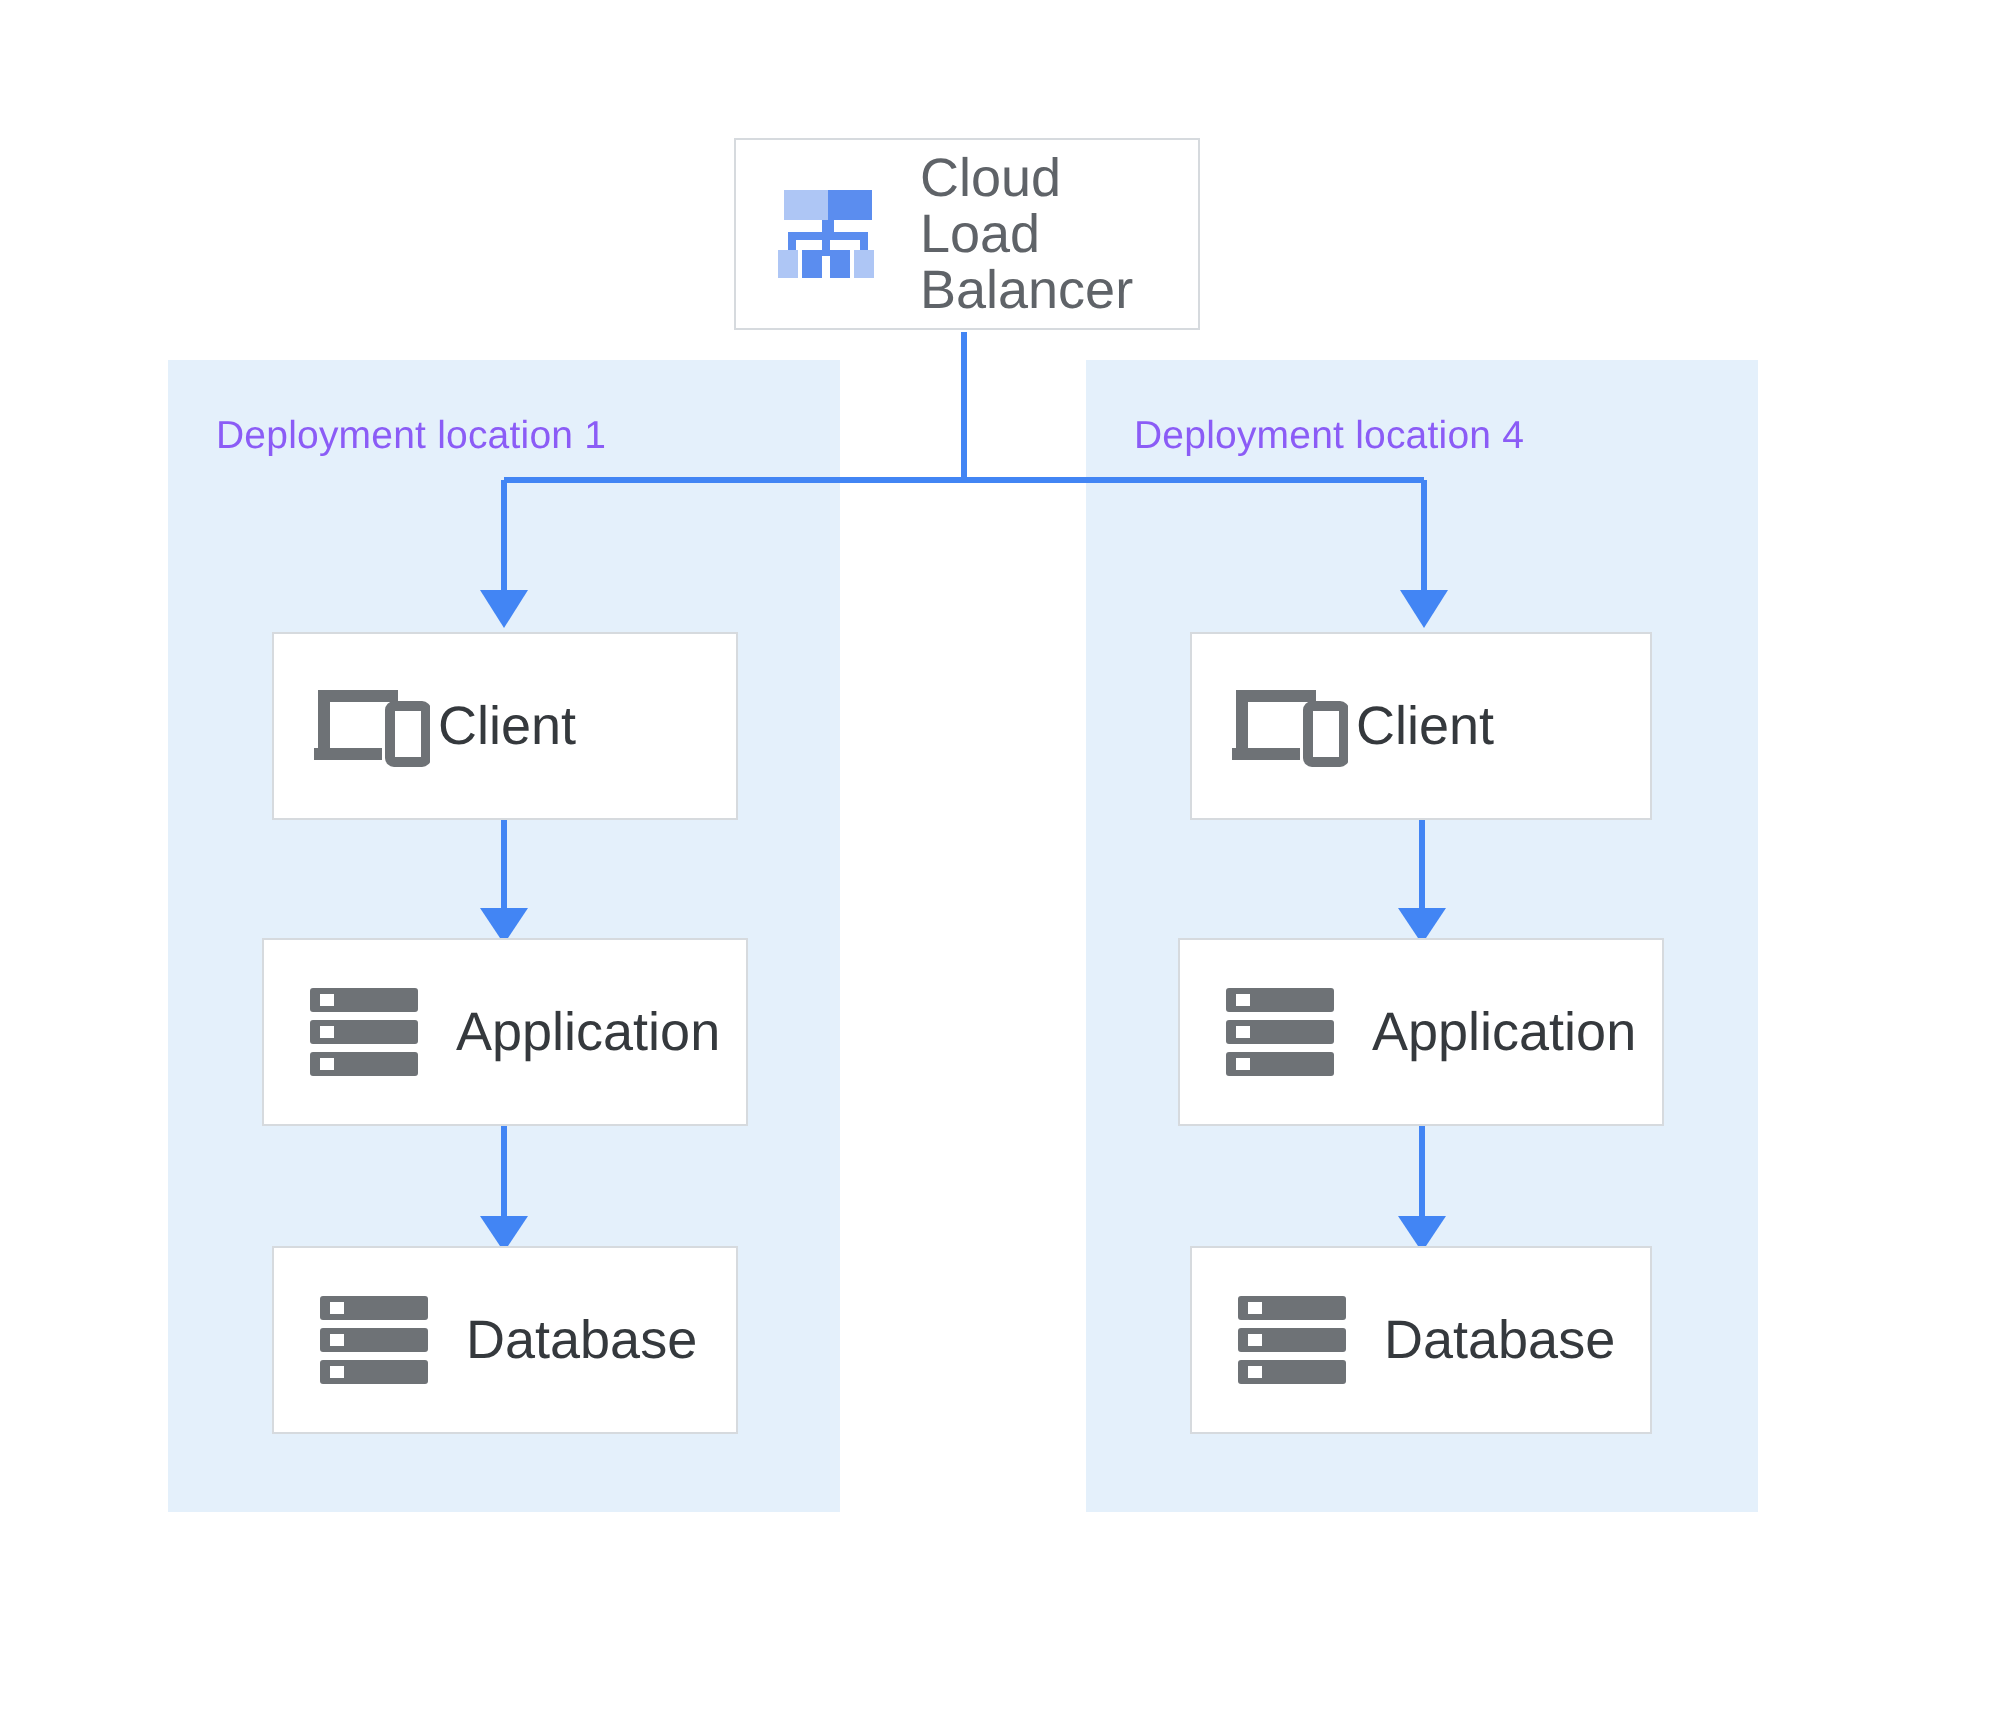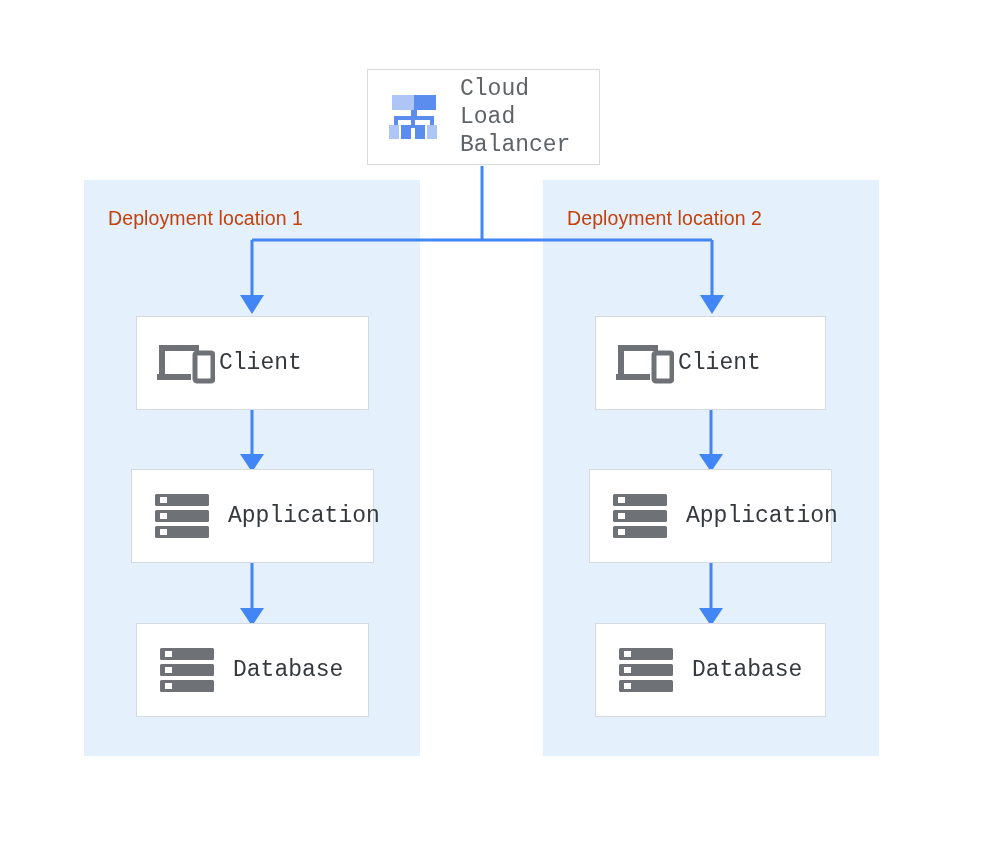--- a/index.html
+++ b/index.html
@@ -25,21 +25,21 @@
   .zone {
     position: absolute;
     background: #e4f0fb;
   }
   #zone-left  { left: 84px;  top: 180px; width: 336px; height: 576px; }
   #zone-right { left: 543px; top: 180px; width: 336px; height: 576px; }
 
   .zone-label {
     position: absolute;
     font-size: 19.5px;
-    color: #c2410c;
+    color: #8b5cf6;
     letter-spacing: 0.1px;
     white-space: nowrap;
   }
   #zone-left-label  { left: 108px; top: 207px; }
   #zone-right-label { left: 567px; top: 207px; }
 
   
   .node {
     position: absolute;
     background: #ffffff;
@@ -48,24 +48,23 @@
     display: flex;
     align-items: center;
   }
   .node .icon {
     flex: 0 0 auto;
     display: flex;
     align-items: center;
     justify-content: center;
   }
   .node .label {
-    font-size: 23px;
+    font-size: 27px;
     color: #35393d;
     white-space: nowrap;
-    font-family: Liberation Mono, monospace;
   }
 
   
   #node-lb {
     left: 367px; top: 69px; width: 233px; height: 96px;
     padding-left: 20px;
   }
   #node-lb .icon { width: 52px; height: 52px; }
   #node-lb .label {
     margin-left: 20px;
@@ -100,21 +99,21 @@
 </style>
 </head>
 <body>
 
 <div id="diagram">
 
   <div class="zone" id="zone-left"></div>
   <div class="zone" id="zone-right"></div>
 
   <div class="zone-label" id="zone-left-label">Deployment location 1</div>
-  <div class="zone-label" id="zone-right-label">Deployment location 2</div>
+  <div class="zone-label" id="zone-right-label">Deployment location 4</div>
 
   <svg id="connectors" viewBox="0 0 996 856" width="996" height="856">
     <g fill="none" stroke="#4285f4" stroke-width="3">
 
       <path d="M482,166 L482,240"></path>
 
       <path d="M252,240 L712,240"></path>
 
       <path d="M252,240 L252,296"></path>
 

